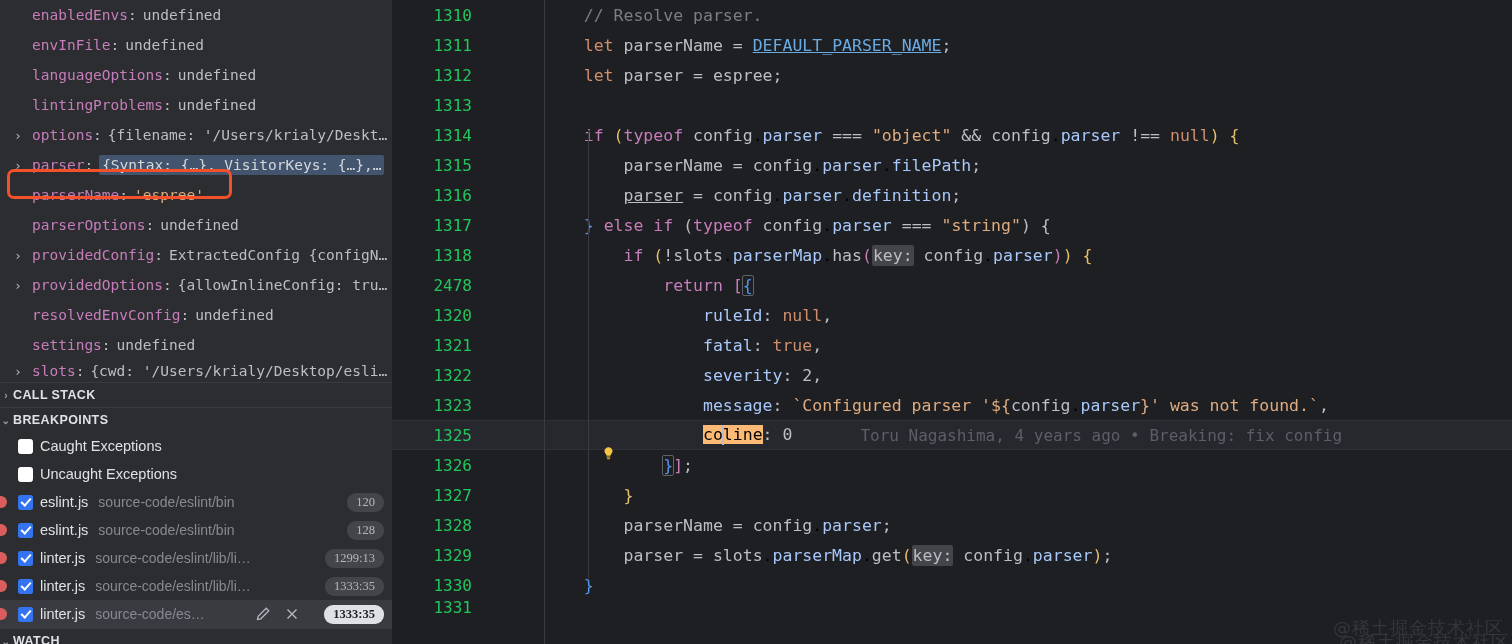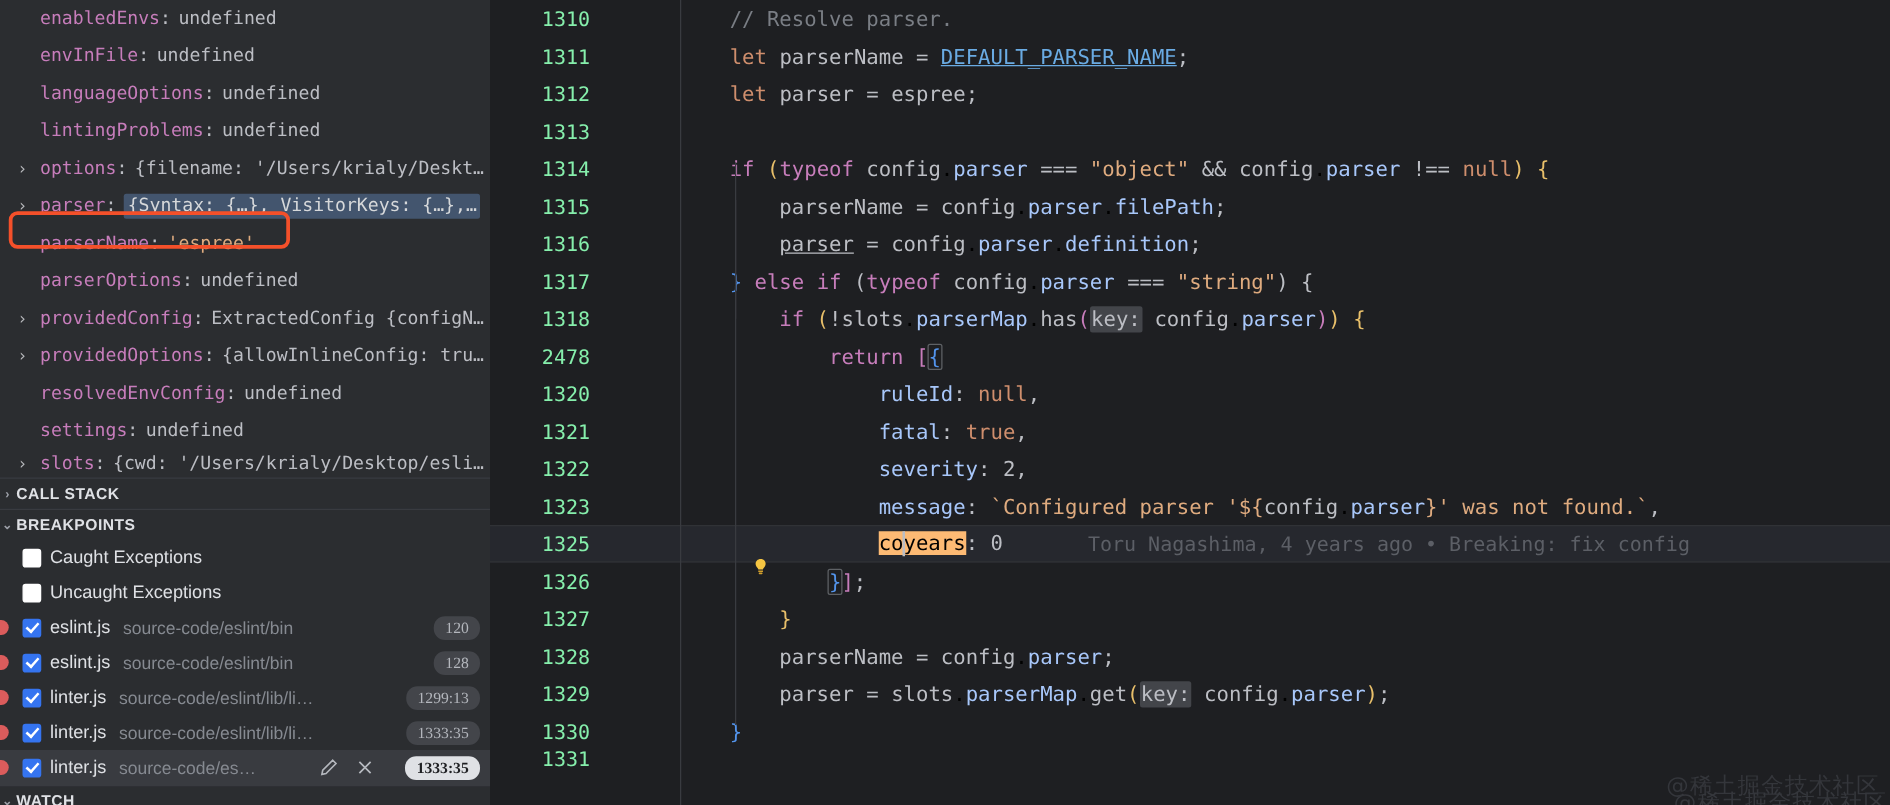--- a/index.html
+++ b/index.html
@@ -173,21 +173,21 @@
   .code-line.current {
     background: #26282e;
     border-top: 1px solid #303236;
     border-bottom: 1px solid #303236;
   }
   .lnum {
     width: 96px;
     flex: 0 0 96px;
     text-align: right;
     padding-right: 16px;
-    color: #86efac;
+    color: #22c55e;
     font-size: 16px;
     font-family: "DejaVu Sans Mono", monospace;
   }
   .gutter-icons {
     width: 56px; flex: 0 0 56px;
     position: relative;
     height: 30px;
   }
   .bulb {
     position: absolute;
@@ -524,21 +524,21 @@
       <span class="lnum">1325</span>
       <span class="gutter-icons">
         <span class="bulb">
           <svg viewBox="0 0 16 16" width="15" height="15">
             <path d="M8 1.2c-2.5 0-4.3 1.9-4.3 4.2 0 1.7 1 2.7 1.7 3.6.4.5.6.9.6 1.3h4c0-.4.2-.8.6-1.3.7-.9 1.7-1.9 1.7-3.6 0-2.3-1.8-4.2-4.3-4.2z" fill="#f5c542"></path>
             <rect x="6" y="11.1" width="4" height="1.3" fill="#d4a12c"></rect>
             <rect x="6.4" y="12.9" width="3.2" height="1.3" rx="0.6" fill="#d4a12c"></rect>
           </svg>
         </span>
       </span>
-      <span class="codetext">                <span class="sel">co</span><span class="caret"></span><span class="sel">years</span><span class="t-op">:</span> <span class="t-var">0</span></span>
+      <span class="codetext">                <span class="sel">co</span><span class="caret"></span><span class="sel">line</span><span class="t-op">:</span> <span class="t-var">0</span></span>
       <span class="blame">Toru Nagashima, 4 years ago • Breaking: fix config</span>
     </div>
 
     <div class="code-line">
       <span class="lnum">1326</span>
       <span class="gutter-icons"></span>
       <span class="codetext">            <span class="t-blub bracket-box">}</span><span class="t-magb">]</span><span class="t-op">;</span></span>
     </div>
 
     <div class="code-line">

